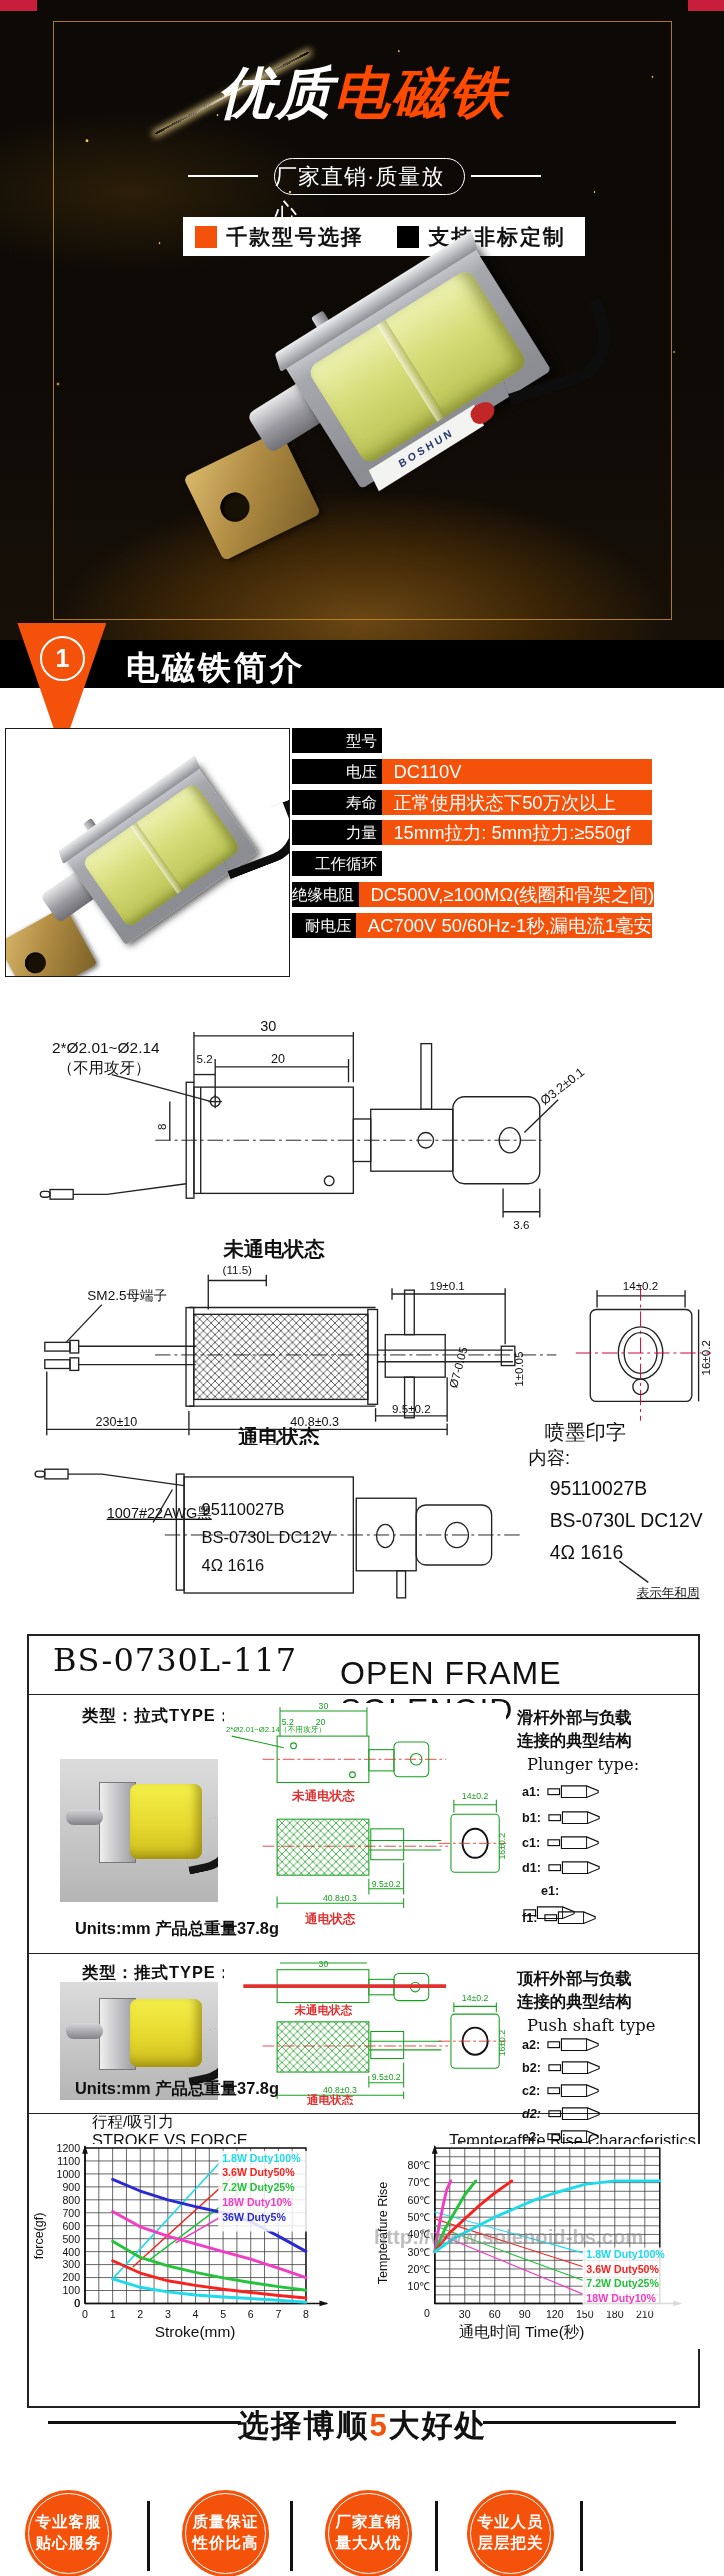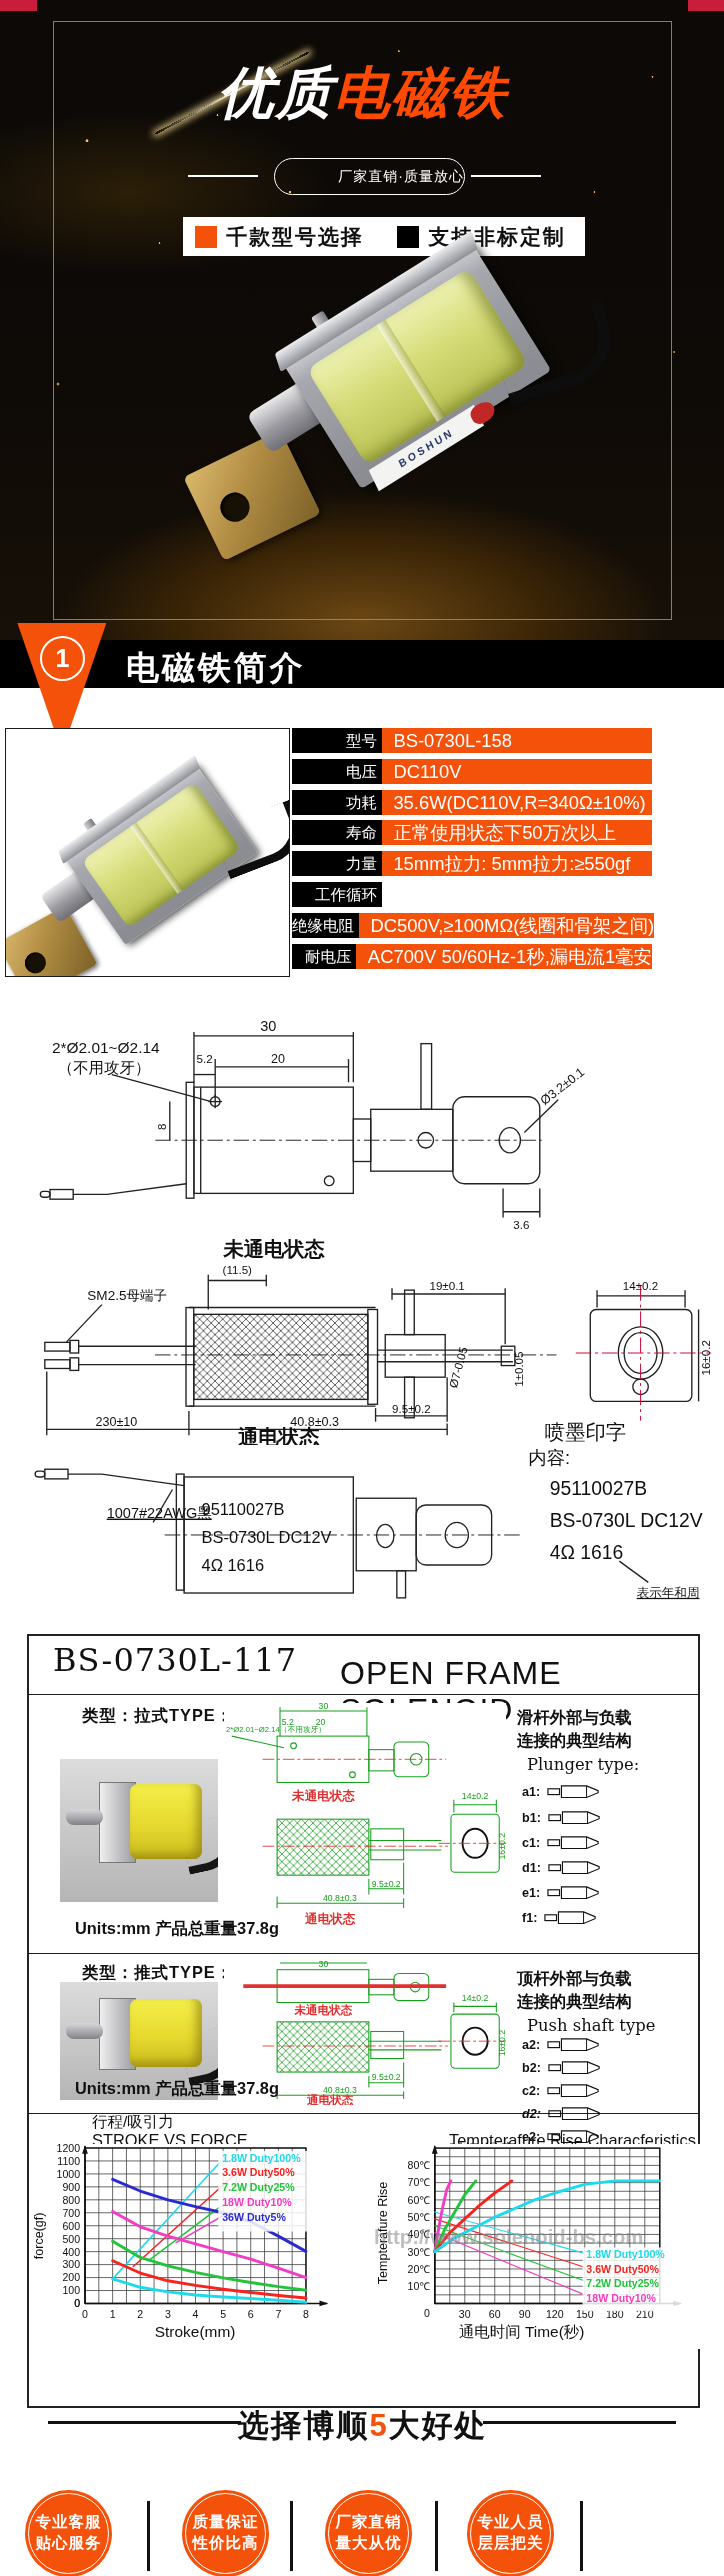--- a/index.html
+++ b/index.html
@@ -22,21 +22,21 @@
     radial-gradient(ellipse 406px 174px at 50% 97%,#6b4714 0%,#3a2406 45%,transparent 75%),
     radial-gradient(ellipse 290px 116px at 18% 30%,#2c1f08 0%,transparent 70%),
     linear-gradient(180deg,#0c0906 0%,#0e0a06 60%,#171008 100%);}
   .corner-mark{top:0;width:37px;height:10.6px;background:#c81e3c;}
   .gold-frame{left:53px;top:21px;width:617px;height:597px;border:1.9px solid #b8862b;opacity:.9;}
   .streak{left:145px;top:92px;width:174px;height:1.9px;background:linear-gradient(90deg,transparent,#fff8e0,transparent);transform:rotate(-28deg);box-shadow:0 0 7.7px 1.9px #f4d98a;}
   .hero-title{left:0;top:56px;width:725px;text-align:center;font-size:56px;font-weight:bold;font-style:italic;letter-spacing:1.9px;}
   .hero-title .w{color:#fff;}
   .hero-title .o{color:#ff4a00;}
   .hero-pill{left:274px;top:158px;width:189px;height:35px;border:1.9px solid #fff;border-radius:19.3px;
-             color:#fff;font-size:14px;text-align:right;line-height:35px;letter-spacing:1px;}
+             color:#fff;font-size:22px;text-align:left;line-height:35px;letter-spacing:1px;}
   .pill-line{top:175px;width:70px;height:1.9px;background:#fff;}
   .feat-strip{left:183px;top:217px;width:402px;height:39px;background:#fff;display:flex;align-items:center;}
   .feat-sq{width:22px;height:22px;margin-left:11.6px;}
   .feat-txt{font-size:21px;font-weight:bold;color:#111;margin-left:9.7px;letter-spacing:1.9px;}
 
   
   .sol{position:absolute;width:329px;height:208px;}
   .sol-tab{position:absolute;left:-53px;top:75px;width:108px;height:93px;border-radius:5.8px;
            background:linear-gradient(135deg,#d9b86b 0%,#b08c43 45%,#7c6128 100%);transform:rotate(6deg);box-shadow:1.9px 2.9px 7.7px rgba(0,0,0,.6);}
   .sol-hole{position:absolute;left:19.3px;top:35px;width:29px;height:29px;border-radius:50%;background:#171004;box-shadow:inset 1.9px 1.9px 2.9px #000;}
@@ -146,29 +146,24 @@
       <div class="sol-tube"></div>
       <div class="sol-pin"></div>
       <div class="sol-frame"></div>
       <div class="sol-coil"></div>
       <div class="sol-wire"></div>
     </div>
   </div>
   <div class="abs spec-table">
     <div class="spec-row">
         <div class="spec-label">型号</div>
-        <div class="spec-value">BS-0730L-158</div>
       </div>
     <div class="spec-row">
         <div class="spec-label">电压</div>
         <div class="spec-value">DC110V</div>
-      </div>
-    <div class="spec-row">
-        <div class="spec-label">功耗</div>
-        <div class="spec-value">35.6W(DC110V,R=340Ω±10%)</div>
       </div>
     <div class="spec-row">
         <div class="spec-label">寿命</div>
         <div class="spec-value">正常使用状态下50万次以上</div>
       </div>
     <div class="spec-row">
         <div class="spec-label">力量</div>
         <div class="spec-value">15mm拉力: 5mm拉力:≥550gf</div>
       </div>
     <div class="spec-row">
@@ -466,21 +461,21 @@
         </svg>
       </div>
       <div class="pl-item" style="left: 522px; top: 1859px;">
         <span>d1:</span>
         <svg width="56" height="17.4" viewBox="0 0 58 18">
           <rect x="2" y="6" width="12" height="6" fill="none" stroke="#111" stroke-width="1.2"></rect>
           <path d="M16 3 L42 3 L54 8 L54 10 L42 15 L16 15 Z" fill="none" stroke="#111" stroke-width="1.2"></path>
           <line x1="42" y1="3" x2="42" y2="15" stroke="#111" stroke-width="1"></line>
         </svg>
       </div>
-      <div class="pl-item" style="left: 522px; top: 1884px;">
+      <div class="pl-item" style="left: 522px; top: 1884px; flex-direction: column;">
         <span>e1:</span>
         <svg width="56" height="17.4" viewBox="0 0 58 18">
           <rect x="2" y="6" width="12" height="6" fill="none" stroke="#111" stroke-width="1.2"></rect>
           <path d="M16 3 L42 3 L54 8 L54 10 L42 15 L16 15 Z" fill="none" stroke="#111" stroke-width="1.2"></path>
           <line x1="42" y1="3" x2="42" y2="15" stroke="#111" stroke-width="1"></line>
         </svg>
       </div>
       <div class="pl-item" style="left: 522px; top: 1909px;">
         <span>f1:</span>
         <svg width="56" height="17.4" viewBox="0 0 58 18">

